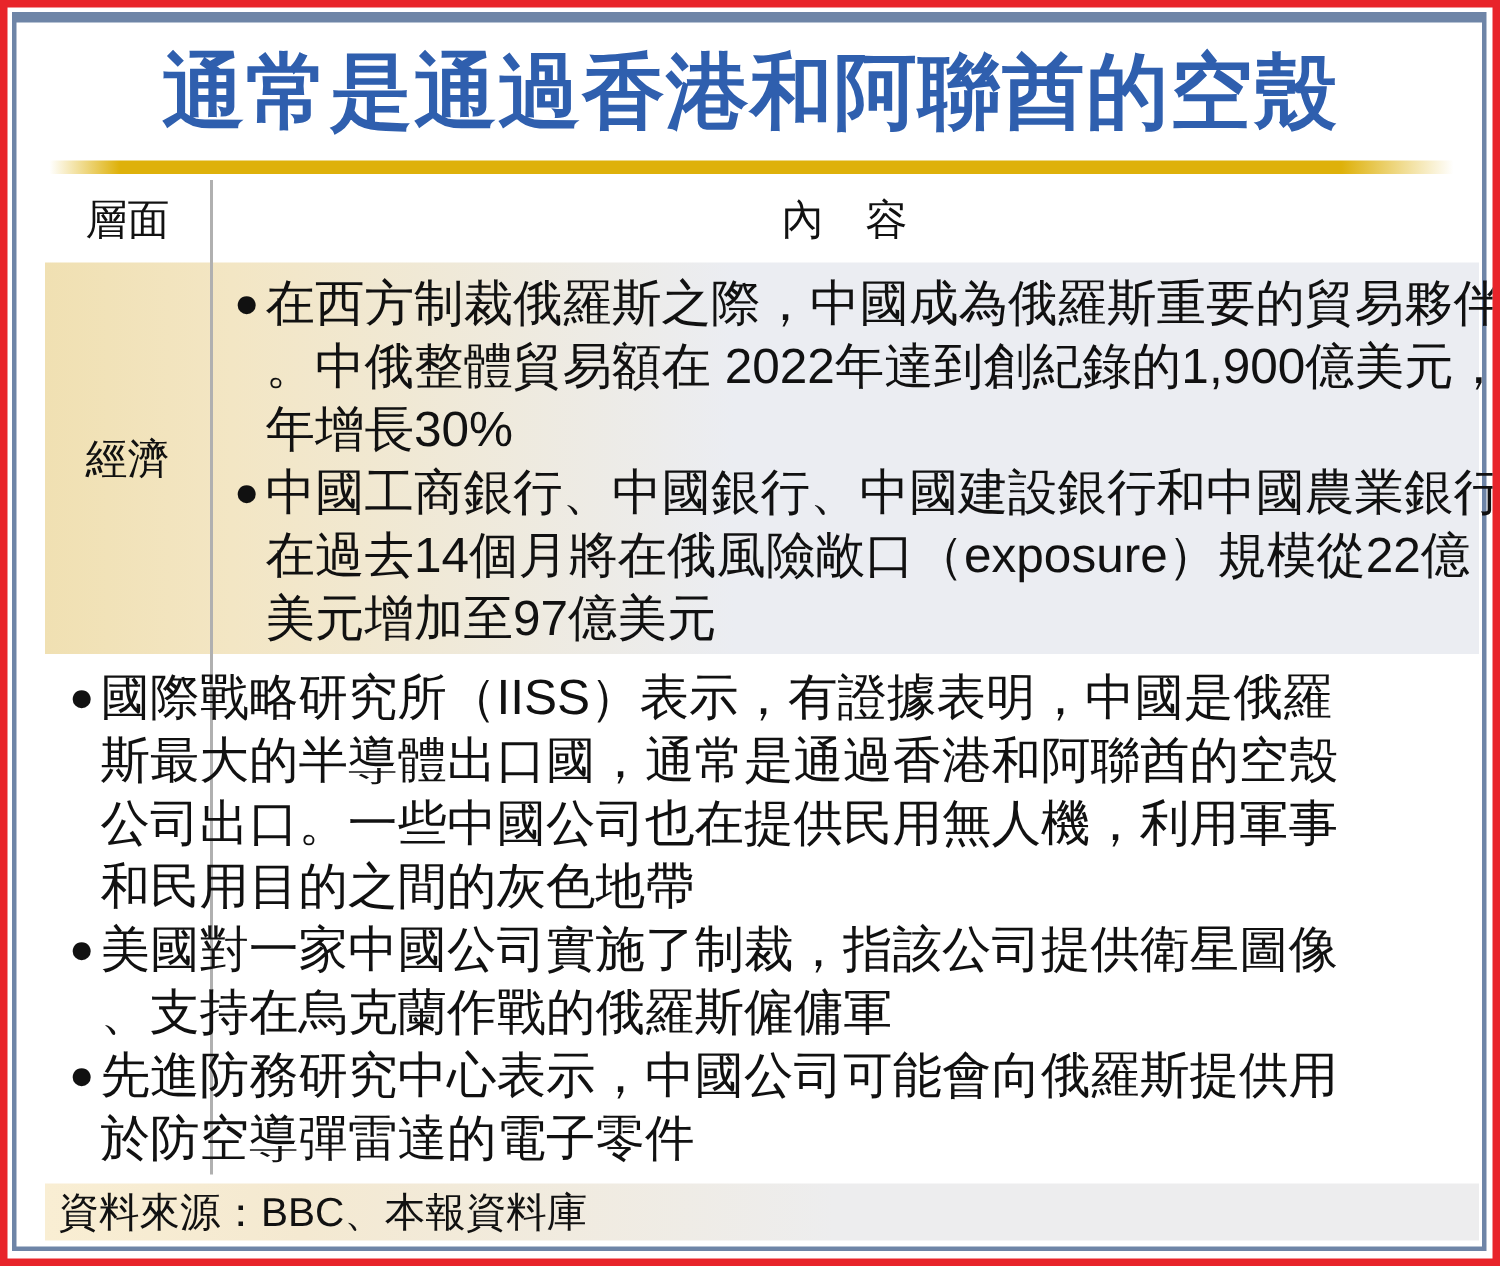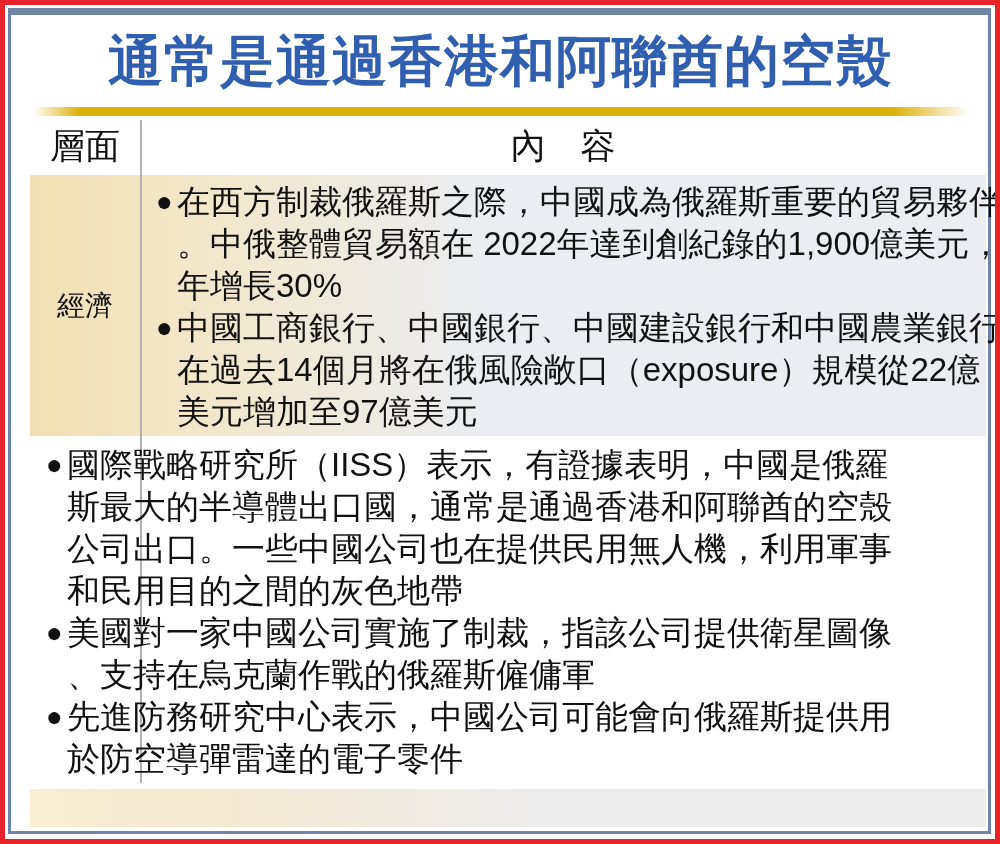--- a/index.html
+++ b/index.html
@@ -45,21 +45,21 @@
   }
   .grid { position: relative; }
   .vdivider {
     position: absolute;
     top: 2px; bottom: 0; left: 110px; width: 2px;
     background: #b0b0b0;
   }
   .thead { display: flex; height: 57px; }
   .th {
     display: flex; align-items: center; justify-content: center;
-    font-size: 35px;
+    font-size: 28px;
   }
   .th-aspect { width: 110px; }
   .th-content { flex: 1; }
 
   .row { display: flex; }
   .row + .row { margin-top: 2px; }
   .row-economy {
     min-height: 259px;
     background: linear-gradient(90deg,
       #f0e0b2 0%, #f3e6c4 13%, #ebedf2 48%, #ebedf2 100%);
@@ -149,16 +149,17 @@
           <div class="item">
             <span class="bullet">●</span>
             <div class="tl">先進防務研究中心表示，中國公司可能會向俄羅斯提供用</div>
             <div class="tl">於防空導彈雷達的電子零件</div>
           </div>
         </div>
       </div>
     </div>
 
     <div class="footer-bar">
+      <span>資料來源：BBC、本報資料庫</span>
     </div>
   </div>
 
 </div>
 
 </body></html>

